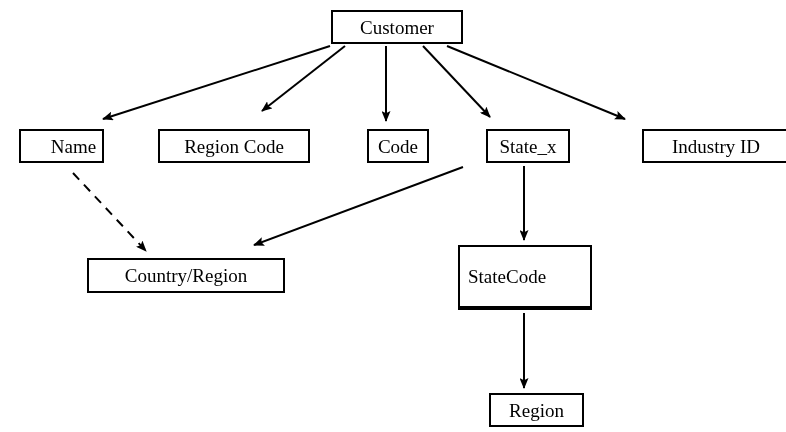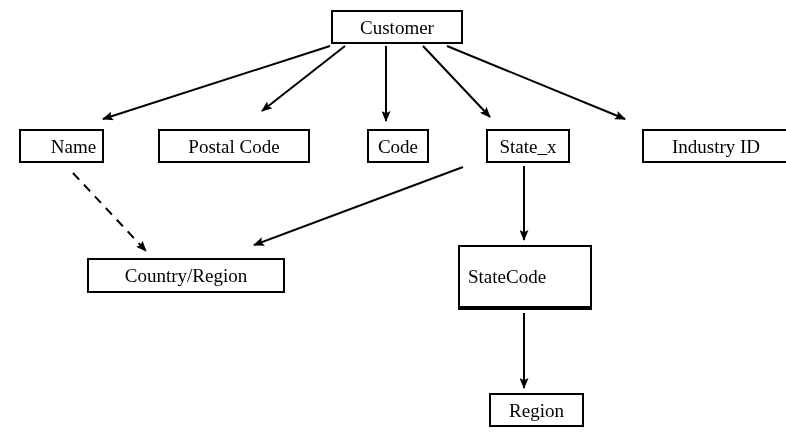--- a/index.html
+++ b/index.html
@@ -91,21 +91,21 @@
   </svg>
 
   <div id="node-layer">
       <div class="node" style="left: 319px; top: 10px; width: 132px; height: 34px;">
         <span>Customer</span>
       </div>
       <div class="node" style="left: 7px; top: 129px; width: 85px; height: 34px; padding-left: 24px;">
         <span>Name</span>
       </div>
       <div class="node" style="left: 146px; top: 129px; width: 152px; height: 34px;">
-        <span>Postal Code</span>
+        <span>Region Code</span>
       </div>
       <div class="node" style="left: 355px; top: 129px; width: 62px; height: 34px;">
         <span>Code</span>
       </div>
       <div class="node" style="left: 474px; top: 129px; width: 84px; height: 34px;">
         <span>State_x</span>
       </div>
       <div class="node" style="left: 630px; top: 129px; width: 148px; height: 34px;">
         <span>Industry ID</span>
       </div>

